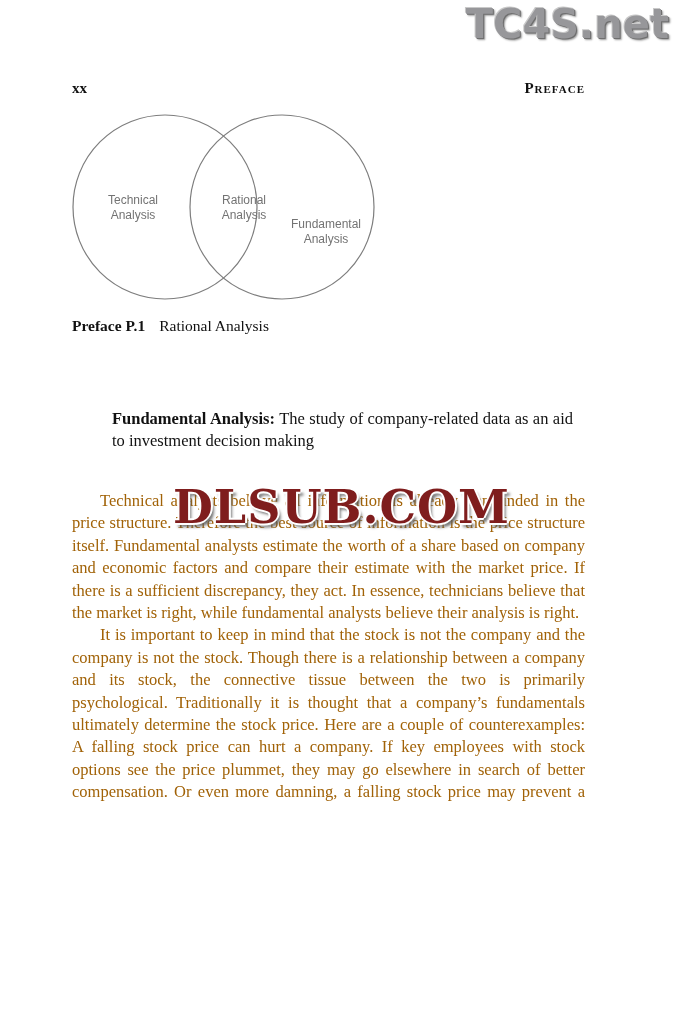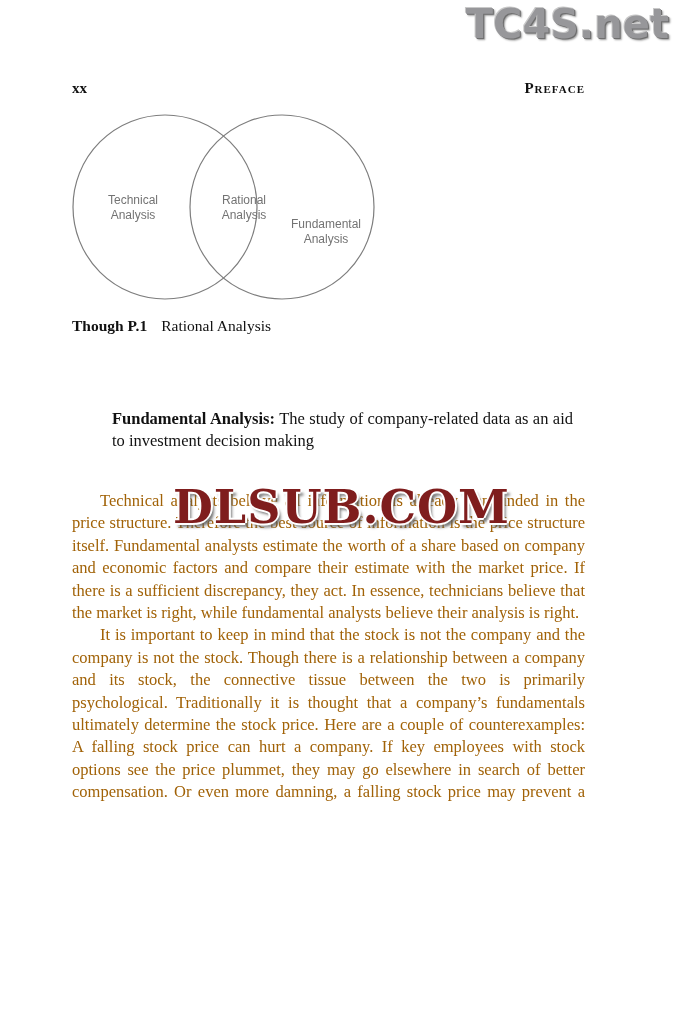--- a/index.html
+++ b/index.html
@@ -110,21 +110,21 @@
     <circle cx="212" cy="95" r="92" fill="none" stroke="#7d7d7d" stroke-width="1.2"></circle>
   </svg>
   <div class="vlabel l">Technical
 Analysis</div>
   <div class="vlabel m">Rational
 Analysis</div>
   <div class="vlabel r">Fundamental
 Analysis</div>
 
   <div class="caption">
-    <span class="cap-label">Though P.1</span><span class="cap-text">Rational Analysis</span>
+    <span class="cap-label">Preface P.1</span><span class="cap-text">Rational Analysis</span>
   </div>
 
   <div class="defs">
     <p><b>Fundamental Analysis:</b><span> The study of company-related data as an aid to investment decision making</span></p>
   </div>
 
   <div class="bodytext">
     <p>Technical analysts believe all information is already impounded in the price structure. Therefore the best source of information is the price structure itself. Fundamental analysts estimate the worth of a share based on company and economic factors and compare their estimate with the market price. If there is a sufficient discrepancy, they act. In essence, technicians believe that the market is right, while fundamental analysts believe their analysis is right.</p>
     <p>It is important to keep in mind that the stock is not the company and the company is not the stock. Though there is a relationship between a company and its stock, the connective tissue between the two is primarily psychological. Traditionally it is thought that a company’s fundamentals ultimately determine the stock price. Here are a couple of counterexamples: A falling stock price can hurt a company. If key employees with stock options see the price plummet, they may go elsewhere in search of better compensation. Or even more damning, a falling stock price may prevent a company from getting the financing it needs to stay alive. No matter what the case, those investors using Rational Analysis have the upper hand, as they understand both the stock and the company.</p>
   </div>

